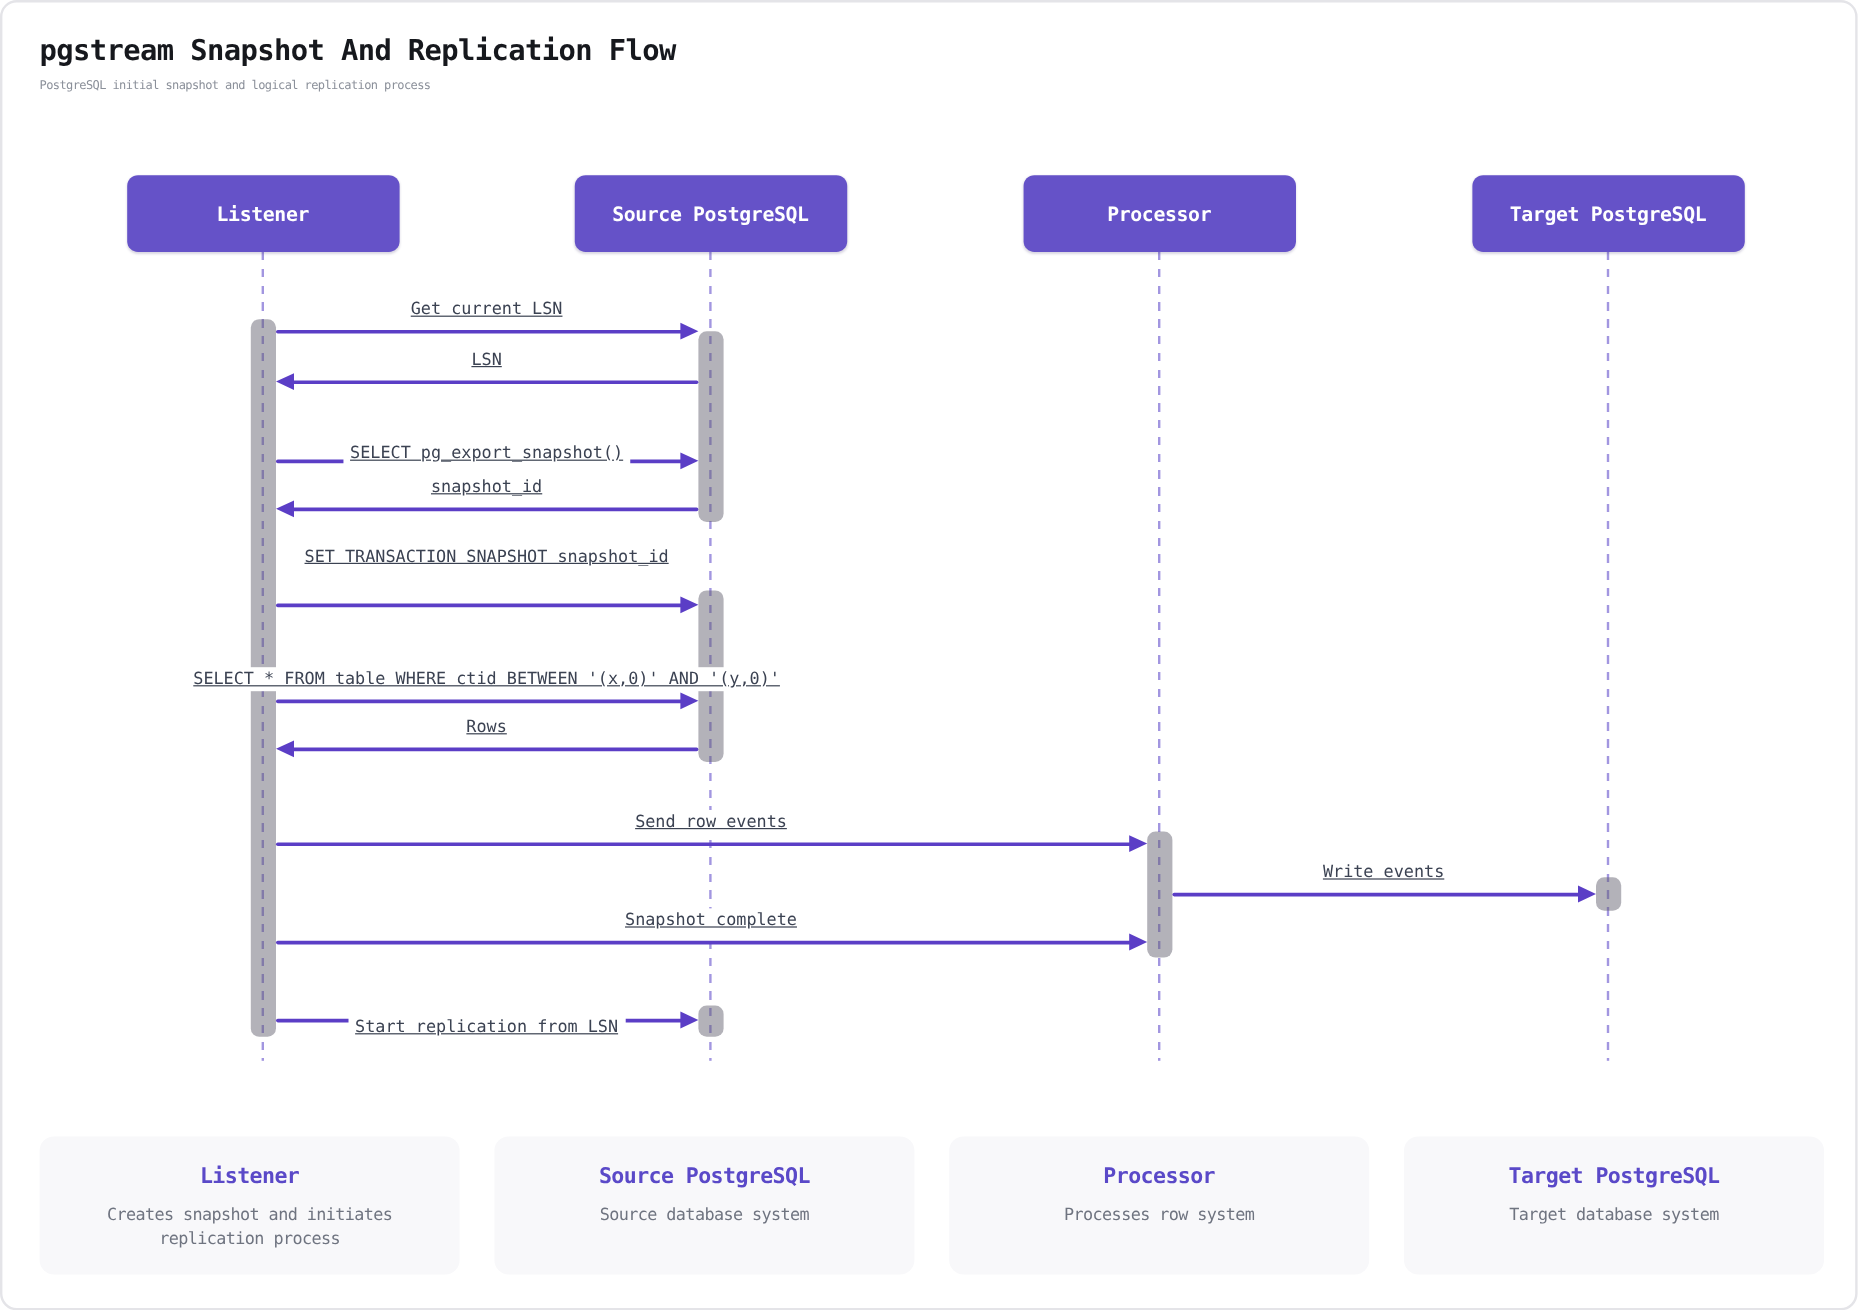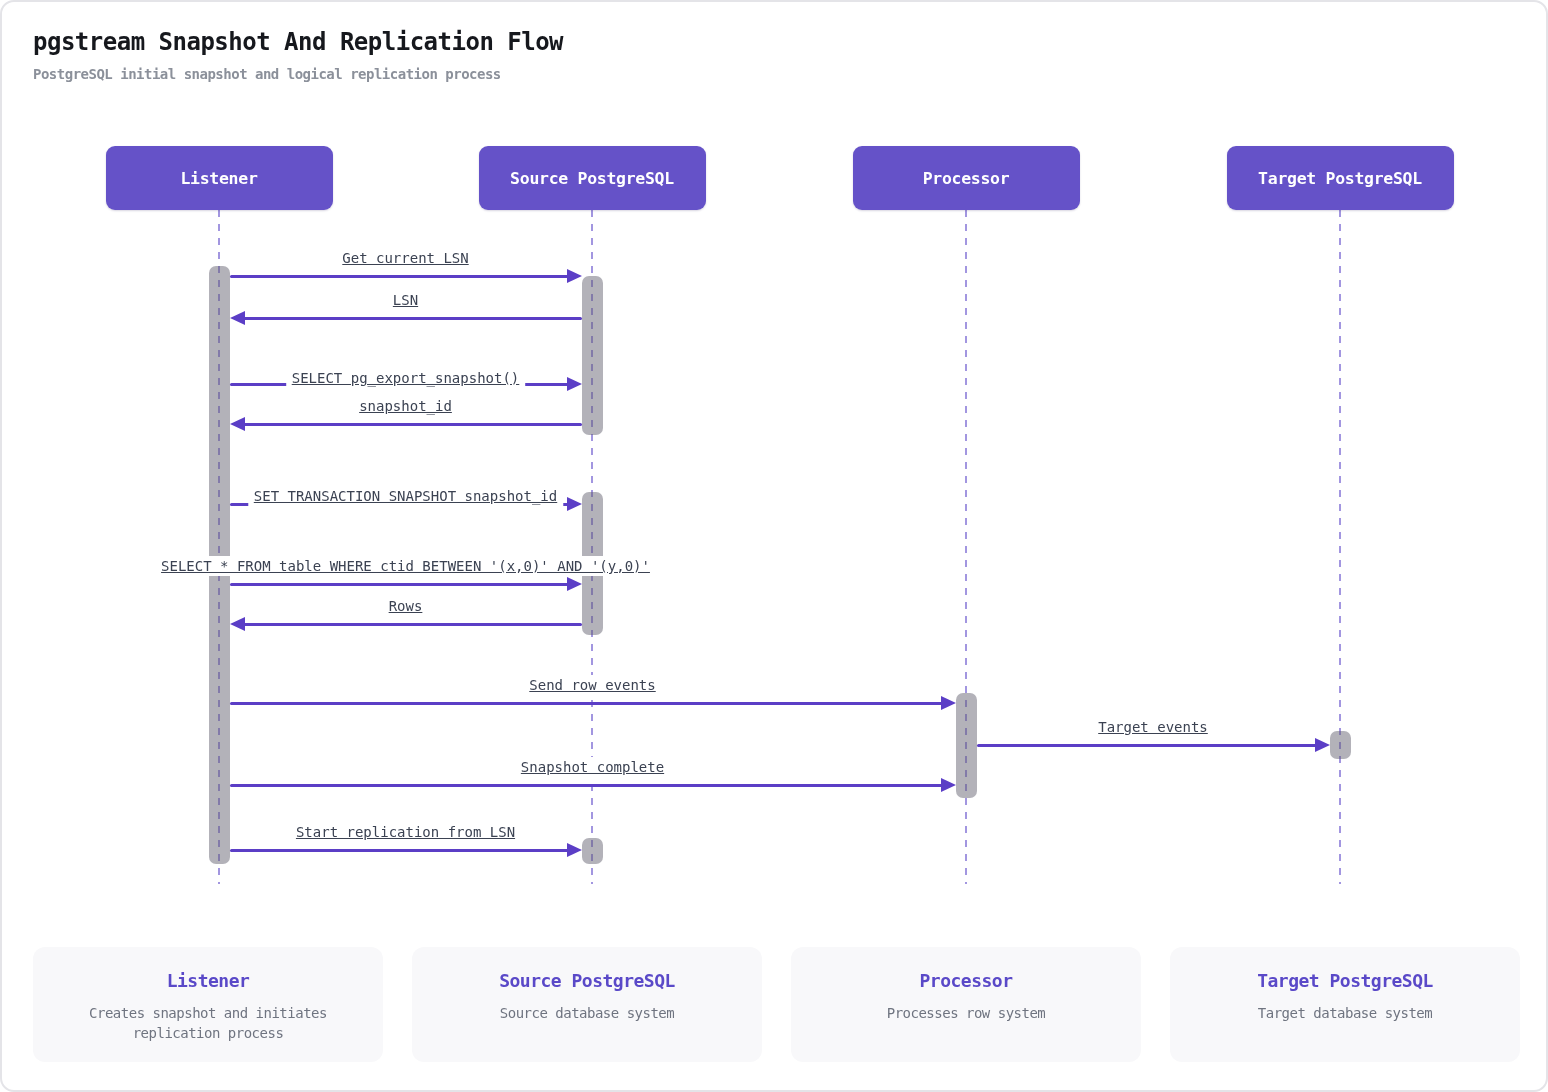--- a/index.html
+++ b/index.html
@@ -16,22 +16,22 @@
     border: 2px solid var(--page-border, #e4e4e8);
     border-radius: 14px;
   }
   
   .hdr { position: absolute; left: 31px; top: 26px; }
   .hdr-title {
     font-size: 24px; font-weight: bold; letter-spacing: -0.5px;
     color: var(--title, #16181d); white-space: nowrap;
   }
   .hdr-sub {
-    margin-top: 10px; font-size: 14px; letter-spacing: -0.5px;
-    color: var(--subtitle, #8b909a); white-space: nowrap; font-weight: bold;
+    margin-top: 10px; font-size: 10px; letter-spacing: -0.5px;
+    color: var(--subtitle, #8b909a); white-space: nowrap;
   }
   
   .diagram { position: absolute; inset: 0; }
   .lifeline {
     position: absolute; width: 2px; z-index: 1;
     background: repeating-linear-gradient(to bottom,
       var(--lifeline, #a296e0) 0px, var(--lifeline, #a296e0) 7px,
       transparent 7px, transparent 14px);
   }
   .actor-box {
@@ -110,39 +110,39 @@
       <div class="msg-head left" style="left: 227.5px; top: 309px;"></div>
       <div class="msg-label" style="left: 403.5px; top: 288px;">LSN</div>
       <div class="msg-line" style="left: 227.5px; top: 381px; width: 339px;"></div>
       <div class="msg-head right" style="left: 564.5px; top: 375px;"></div>
       <div class="msg-label" style="left: 403.5px; top: 366px;">SELECT pg_export_snapshot()</div>
       <div class="msg-line" style="left: 240.5px; top: 421px; width: 339px;"></div>
       <div class="msg-head left" style="left: 227.5px; top: 415px;"></div>
       <div class="msg-label" style="left: 403.5px; top: 394px;">snapshot_id</div>
       <div class="msg-line" style="left: 227.5px; top: 501px; width: 339px;"></div>
       <div class="msg-head right" style="left: 564.5px; top: 495px;"></div>
-      <div class="msg-label" style="left: 403.5px; top: 484px;">SET TRANSACTION SNAPSHOT snapshot_id</div>
+      <div class="msg-label" style="left: 403.5px; top: 452px;">SET TRANSACTION SNAPSHOT snapshot_id</div>
       <div class="msg-line" style="left: 227.5px; top: 581px; width: 339px;"></div>
       <div class="msg-head right" style="left: 564.5px; top: 575px;"></div>
       <div class="msg-label" style="left: 403.5px; top: 554px;">SELECT * FROM table WHERE ctid BETWEEN '(x,0)' AND '(y,0)'</div>
       <div class="msg-line" style="left: 240.5px; top: 621px; width: 339px;"></div>
       <div class="msg-head left" style="left: 227.5px; top: 615px;"></div>
       <div class="msg-label" style="left: 403.5px; top: 594px;">Rows</div>
       <div class="msg-line" style="left: 227.5px; top: 700px; width: 713px;"></div>
       <div class="msg-head right" style="left: 938.5px; top: 694px;"></div>
       <div class="msg-label" style="left: 590.5px; top: 673px;">Send row events</div>
       <div class="msg-line" style="left: 974.5px; top: 742px; width: 340px;"></div>
       <div class="msg-head right" style="left: 1312.5px; top: 736px;"></div>
-      <div class="msg-label" style="left: 1151px; top: 715px;">Target events</div>
+      <div class="msg-label" style="left: 1151px; top: 715px;">Write events</div>
       <div class="msg-line" style="left: 227.5px; top: 782px; width: 713px;"></div>
       <div class="msg-head right" style="left: 938.5px; top: 776px;"></div>
       <div class="msg-label" style="left: 590.5px; top: 755px;">Snapshot complete</div>
       <div class="msg-line" style="left: 227.5px; top: 847px; width: 339px;"></div>
       <div class="msg-head right" style="left: 564.5px; top: 841px;"></div>
-      <div class="msg-label" style="left: 403.5px; top: 820px;">Start replication from LSN</div>
+      <div class="msg-label" style="left: 403.5px; top: 844px;">Start replication from LSN</div>
       <div class="actor-box" style="left: 103.5px; top: 144px; width: 227px;">Listener</div>
       <div class="actor-box" style="left: 476.5px; top: 144px; width: 227px;">Source PostgreSQL</div>
       <div class="actor-box" style="left: 850.5px; top: 144px; width: 227px;">Processor</div>
       <div class="actor-box" style="left: 1224.5px; top: 144px; width: 227px;">Target PostgreSQL</div>
     </div>
   <div id="legend">
       <div class="legend-card" style="left: 31px; top: 945px; width: 350px; height: 115px;">
         <div class="legend-title">Listener</div>
         <div class="legend-desc">Creates snapshot and initiates replication process</div>
       </div>

